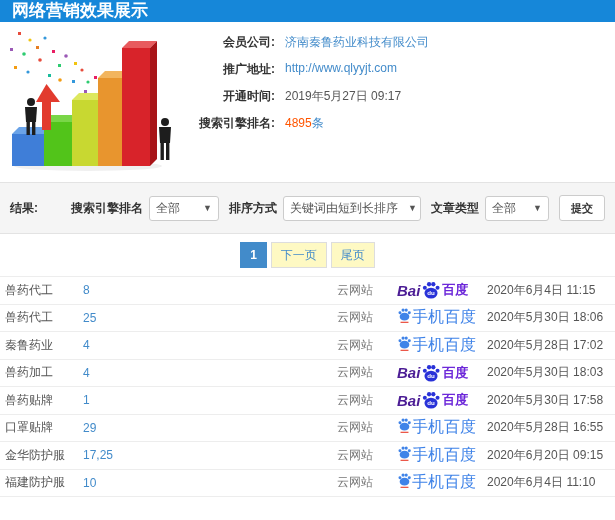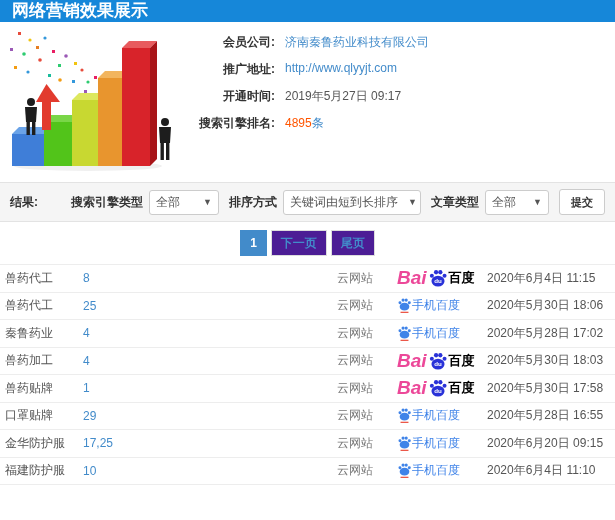--- a/index.html
+++ b/index.html
@@ -16,56 +16,56 @@
   .fields { margin-left:183px; padding-top:12px; }
   .field { display:flex; height:18px; margin-bottom:9px; }
   .field-label { width:92px; text-align:right; font-weight:bold; color:#333; }
   .field-value { margin-left:10px; }
   .v-link { color:#428bca; text-decoration:none; cursor:pointer; }
   .v-text { color:#555; }
   .v-count { color:#ff5500; }
   .v-suffix { color:#428bca; }
 
   
-  .filterbar { height:40px; background:#f5f5f5; border-top:1px solid #e3e3e3; border-bottom:1px solid #e3e3e3;
+  .filterbar { height:52px; background:#f5f5f5; border-top:1px solid #e3e3e3; border-bottom:1px solid #e3e3e3;
                display:flex; align-items:center; padding:0 10px; }
   .result-label { font-weight:bold; color:#333; margin-right:auto; }
   .flabel { font-weight:bold; color:#333; margin:0 6px 0 10px; white-space:nowrap; }
   .select { background:#fff; border:1px solid #ccc; border-radius:3px; height:25px; display:flex;
             align-items:center; padding:0 6px; cursor:pointer; color:#555; white-space:nowrap;text-align:right; }
   .select .caret { margin-left:10px; font-size:9px; color:#555; }
   .sel-engine { width:70px; justify-content:space-between; }
   .sel-sort { width:138px; justify-content:space-between; }
   .sel-article { width:64px; justify-content:space-between; }
   .submit-btn { margin-left:10px; height:26px; padding:0 11px; background:#fff; border:1px solid #ccc;
                 border-radius:3px; color:#333; font-weight:bold; cursor:pointer; font-size:11px; }
 
   
   .pager { height:42px; display:flex; align-items:center; justify-content:center; gap:4px; }
-  .page-btn { min-width:26px; height:26px; padding:0 9px; border:1px solid #ddd; background:#4c1d95; color:#428bca;
-              display:flex; align-items:center; justify-content:center; cursor:pointer;font-weight:bold; }
+  .page-btn { min-width:26px; height:26px; padding:0 9px; border:1px solid #ddd; background:#fef9c3; color:#428bca;
+              display:flex; align-items:center; justify-content:center; cursor:pointer; }
   .page-btn.active { background:#428bca; border-color:#428bca; color:#fff; font-weight:bold; }
 
   
   .table { border-top:1px solid #ededed; }
   .tr { display:flex; align-items:center; height:27.5px; border-bottom:1px solid #ededed; }
   .tr.head { font-weight:bold; color:#333; border-bottom:1px solid #e2e2e2; }
   .td { overflow:hidden; white-space:nowrap; }
   .td-kw   { width:83px;  padding-left:5px; color:#555; }
   .td-rank { width:254px; }
   .td-type { width:60px;  color:#777; }
   .td-eng  { width:90px;  display:flex; align-items:center; }
   .td-date { width:123px; color:#555; }
   .rank-link { color:#428bca; text-decoration:none; cursor:pointer; }
 
   
   .engine-pc { display:flex; align-items:center; gap:1px; }
-  .engine-pc .bai { color:#ec4899; font-weight:bold; font-size:19px; font-style:italic; }
-  .engine-pc .du100 { color:#000000; font-weight:bold; font-size:13px; }
-  .engine-mobile { display:flex; align-items:flex-start; gap:0; color:#3f83e8; font-size:12px; }
+  .engine-pc .bai { color:#4c1d95; font-weight:bold; font-size:15px; font-style:italic; }
+  .engine-pc .du100 { color:#6d28d9; font-weight:bold; font-size:13px; }
+  .engine-mobile { display:flex; align-items:flex-start; gap:0; color:#3f83e8; font-size:16px; }
 </style>
 </head>
 <body>
 
 <div class="screen">
 
   <div class="titlebar">
     <span>网络营销效果展示</span>
   </div>
 
@@ -162,21 +162,21 @@
         <span class="field-label">搜索引擎排名:</span>
         <span class="field-value">
           <span class="v-count">4895</span><span class="v-suffix">条</span>
         </span>
       </div>
     </div>
   </div>
 
   <div class="filterbar">
     <span class="result-label">结果:</span>
-    <span class="flabel">搜索引擎类型</span>
+    <span class="flabel">搜索引擎排名</span>
     <div class="select sel-engine">
       <span>全部</span>
       <span class="caret">▼</span>
     </div>
     <span class="flabel">排序方式</span>
     <div class="select sel-sort">
       <span>关键词由短到长排序</span>
       <span class="caret">▼</span>
     </div>
     <span class="flabel">文章类型</span>

